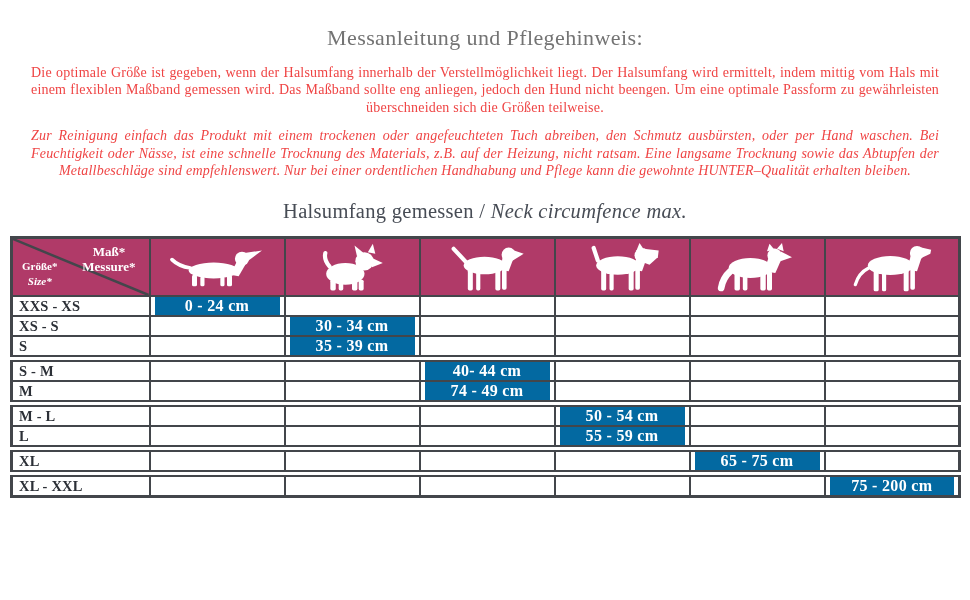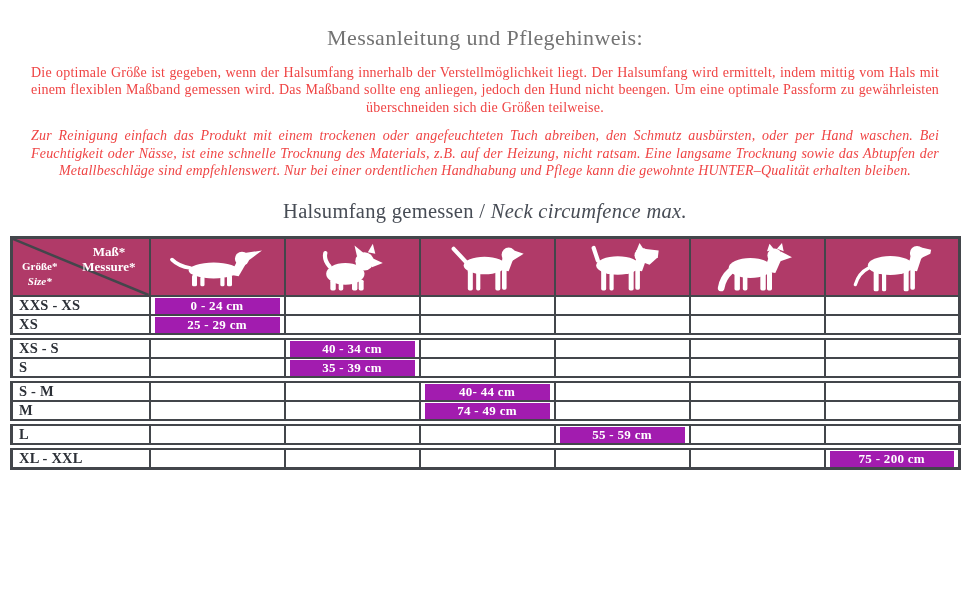--- a/index.html
+++ b/index.html
@@ -48,23 +48,23 @@
   .size-table tbody tr{height:18px;}
   .size-table tbody th{
     background:#fff;text-align:left;vertical-align:middle;
     font-size:14.5px;font-weight:bold;color:#2c3037;
     padding-left:6px;letter-spacing:.2px;
   }
   .size-table tbody td{background:#fff;vertical-align:middle;}
   .size-table tbody tr.group-end th,
   .size-table tbody tr.group-end td{border-bottom:7px double #43464b;}
   .range-pill{
-    height:100%;margin:0 4px;background:#a21caf;color:#ffffff;
+    height:100%;margin:0 4px;background:#0369a1;color:#ffffff;
     display:flex;align-items:center;justify-content:center;
-    font-size:13px;font-weight:bold;letter-spacing:.3px;
+    font-size:16px;font-weight:bold;letter-spacing:.3px;
   }
 </style>
 </head>
 <body>
 
 <h1 class="page-title">Messanleitung und Pflegehinweis:</h1>
 
 <p class="para">Die optimale Größe ist gegeben, wenn der Halsumfang innerhalb der Verstellmöglichkeit liegt. Der Halsumfang wird ermittelt, indem mittig vom Hals mit einem flexiblen Maßband gemessen wird. Das Maßband sollte eng anliegen, jedoch den Hund nicht beengen. Um eine optimale Passform zu gewährleisten überschneiden sich die Größen teilweise.</p>
 <p class="para">Zur Reinigung einfach das Produkt mit einem trockenen oder angefeuchteten Tuch abreiben, den Schmutz ausbürsten, oder per Hand waschen. Bei Feuchtigkeit oder Nässe, ist eine schnelle Trocknung des Materials, z.B. auf der Heizung, nicht ratsam. Eine langsame Trocknung sowie das Abtupfen der Metallbeschläge sind empfehlenswert. Nur bei einer ordentlichen Handhabung und Pflege kann die gewohnte HUNTER–Qualität erhalten bleiben.</p>
 
@@ -180,36 +180,25 @@
         <th>XXS - XS</th>
         <td>
           <div class="range-pill">0 - 24 cm</div>
         </td>
         <td></td>
         <td></td>
         <td></td>
         <td></td>
         <td></td>
       </tr>
-      <tr class="group-end">
-        <th>XS</th>
-        <td>
-          <div class="range-pill">25 - 29 cm</div>
-        </td>
-        <td></td>
-        <td></td>
-        <td></td>
-        <td></td>
-        <td></td>
-      </tr>
       <tr>
         <th>XS - S</th>
         <td></td>
         <td>
-          <div class="range-pill">40 - 34 cm</div>
+          <div class="range-pill">30 - 34 cm</div>
         </td>
         <td></td>
         <td></td>
         <td></td>
         <td></td>
       </tr>
       <tr class="group-end">
         <th>S</th>
         <td></td>
         <td>
@@ -235,29 +224,51 @@
         <th>M</th>
         <td></td>
         <td></td>
         <td>
           <div class="range-pill">74 - 49 cm</div>
         </td>
         <td></td>
         <td></td>
         <td></td>
       </tr>
+      <tr>
+        <th>M - L</th>
+        <td></td>
+        <td></td>
+        <td></td>
+        <td>
+          <div class="range-pill">50 - 54 cm</div>
+        </td>
+        <td></td>
+        <td></td>
+      </tr>
       <tr class="group-end">
         <th>L</th>
         <td></td>
         <td></td>
         <td></td>
         <td>
           <div class="range-pill">55 - 59 cm</div>
         </td>
         <td></td>
+        <td></td>
+      </tr>
+      <tr class="group-end">
+        <th>XL</th>
+        <td></td>
+        <td></td>
+        <td></td>
+        <td></td>
+        <td>
+          <div class="range-pill">65 - 75 cm</div>
+        </td>
         <td></td>
       </tr>
       <tr>
         <th>XL - XXL</th>
         <td></td>
         <td></td>
         <td></td>
         <td></td>
         <td></td>
         <td>

